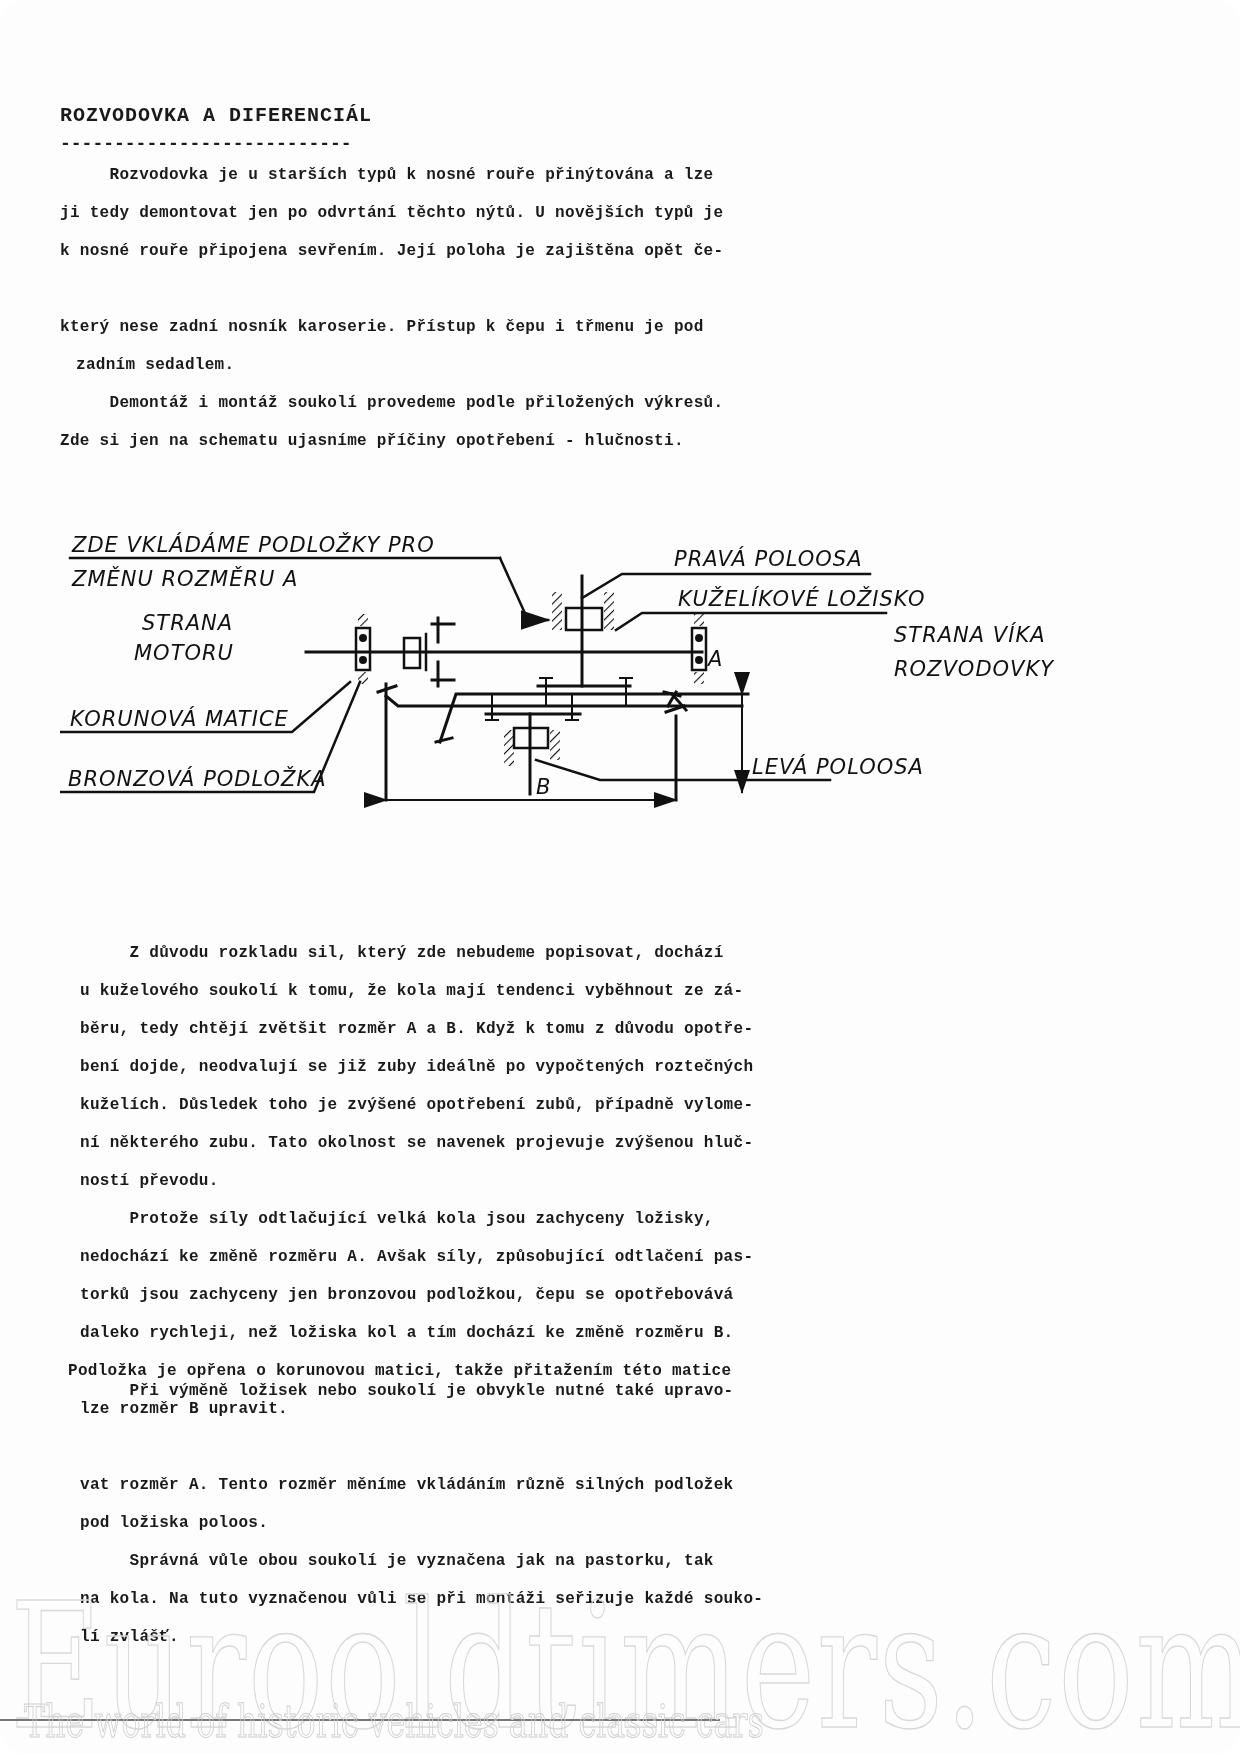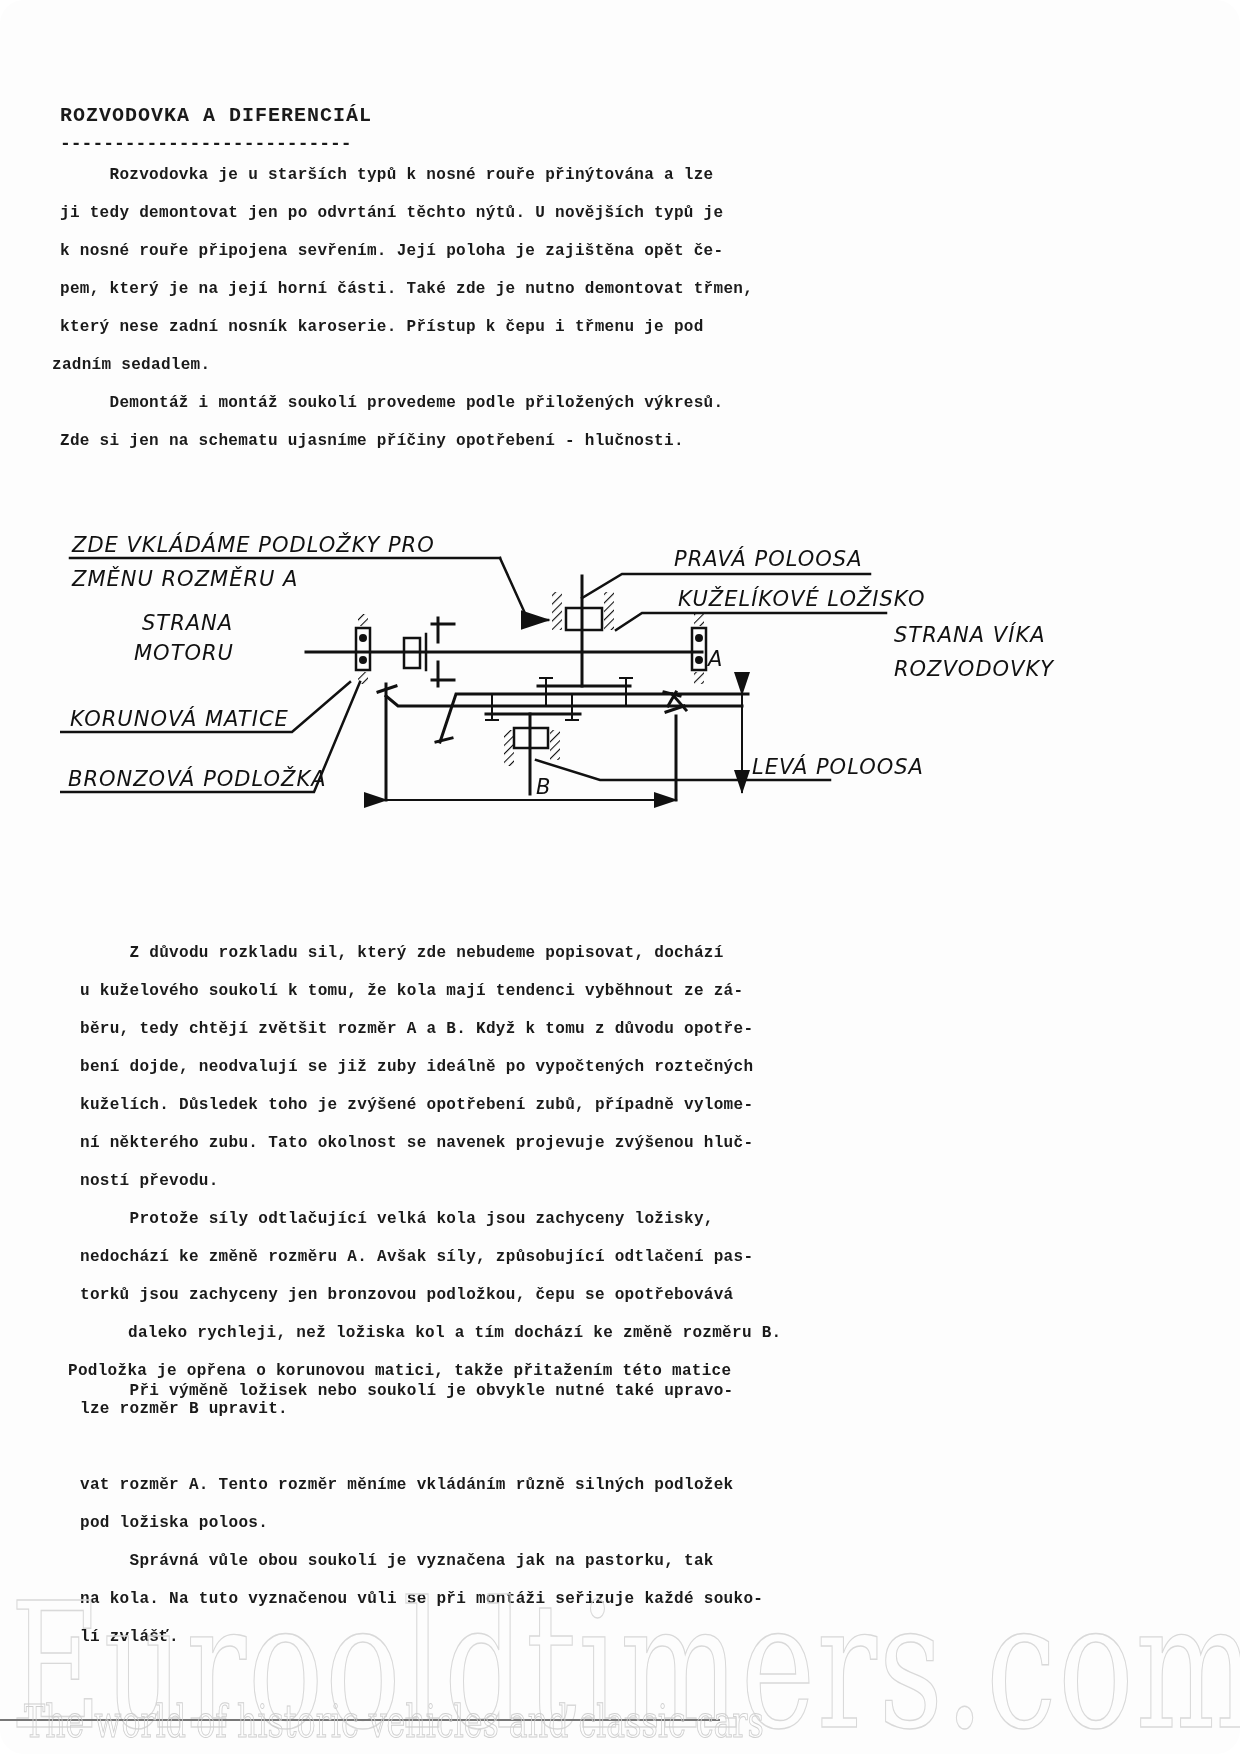--- a/index.html
+++ b/index.html
@@ -19,23 +19,22 @@
 <body>
 
 <div class="page">
 
   <div class="title mono">ROZVODOVKA  A  DIFERENCIÁL</div>
   <div class="title-rule mono">---------------------------</div>
 
   <div class="line mono" style="left:60px; top:166px;">     Rozvodovka je u starších typů k nosné rouře přinýtována a lze</div>
   <div class="line mono" style="left:60px; top:204px;">ji tedy demontovat jen po odvrtání těchto nýtů. U novějších typů je</div>
   <div class="line mono" style="left:60px; top:242px;">k nosné rouře připojena sevřením. Její poloha je zajištěna opět če-</div>
-  <div class="line mono" style="left:60px; top:280px;">pem, který je na její horní části. Také zde je nutno demontovat třmen,</div>
   <div class="line mono" style="left:60px; top:318px;">který nese zadní nosník karoserie. Přístup k čepu i třmenu je pod</div>
-  <div class="line mono" style="left:52px; top:356px;">zadním sedadlem.</div>
+  <div class="line mono" style="left:76px; top:356px;">zadním sedadlem.</div>
   <div class="line mono" style="left:60px; top:394px;">     Demontáž i montáž soukolí provedeme podle přiložených výkresů.</div>
   <div class="line mono" style="left:60px; top:432px;">Zde si jen na schematu ujasníme příčiny opotřebení - hlučnosti.</div>
 
   <svg class="diagram" viewBox="0 0 1040 400" width="1040" height="400">
     <defs>
       <pattern id="hatch" width="6" height="6" patternUnits="userSpaceOnUse" patternTransform="rotate(45)">
         <line x1="0" y1="0" x2="0" y2="6" stroke="#111" stroke-width="2.2"></line>
       </pattern>
       <marker id="arr" markerWidth="12" markerHeight="8" refX="11" refY="4" orient="auto">
         <path d="M0,0 L12,4 L0,8 z" fill="#111"></path>
@@ -137,21 +136,21 @@
   <div class="line mono" style="left:80px; top:944px;">     Z důvodu rozkladu sil, který zde nebudeme popisovat, dochází</div>
   <div class="line mono" style="left:80px; top:982px;">u kuželového soukolí k tomu, že kola mají tendenci vyběhnout ze zá-</div>
   <div class="line mono" style="left:80px; top:1020px;">běru, tedy chtějí zvětšit rozměr A a B. Když k tomu z důvodu opotře-</div>
   <div class="line mono" style="left:80px; top:1058px;">bení dojde, neodvalují se již zuby ideálně po vypočtených roztečných</div>
   <div class="line mono" style="left:80px; top:1096px;">kuželích. Důsledek toho je zvýšené opotřebení zubů, případně vylome-</div>
   <div class="line mono" style="left:80px; top:1134px;">ní některého zubu. Tato okolnost se navenek projevuje zvýšenou hluč-</div>
   <div class="line mono" style="left:80px; top:1172px;">ností převodu.</div>
   <div class="line mono" style="left:80px; top:1210px;">     Protože síly odtlačující velká kola jsou zachyceny ložisky,</div>
   <div class="line mono" style="left:80px; top:1248px;">nedochází ke změně rozměru A. Avšak síly, způsobující odtlačení pas-</div>
   <div class="line mono" style="left:80px; top:1286px;">torků jsou zachyceny jen bronzovou podložkou, čepu se opotřebovává</div>
-  <div class="line mono" style="left:80px; top:1324px;margin-left:48px;">daleko rychleji, než ložiska kol a tím dochází ke změně rozměru B.</div>
+  <div class="line mono" style="left:80px; top:1324px;">daleko rychleji, než ložiska kol a tím dochází ke změně rozměru B.</div>
   <div class="line mono" style="left:68px; top:1362px;">Podložka je opřena o korunovou matici, takže přitažením této matice</div>
   <div class="line mono" style="left:80px; top:1400px;">lze rozměr B upravit.</div>
   <div class="line mono" style="left:80px; top:1382px;text-align:right;">     Při výměně ložisek nebo soukolí je obvykle nutné také upravo-</div>
   <div class="line mono" style="left:80px; top:1476px;">vat rozměr A. Tento rozměr měníme vkládáním různě silných podložek</div>
   <div class="line mono" style="left:80px; top:1514px;">pod ložiska poloos.</div>
   <div class="line mono" style="left:80px; top:1552px;">     Správná vůle obou soukolí je vyznačena jak na pastorku, tak</div>
   <div class="line mono" style="left:80px; top:1590px;">na kola. Na tuto vyznačenou vůli se při montáži seřizuje každé souko-</div>
   <div class="line mono" style="left:80px; top:1628px;">lí zvlášť.</div>
 
   <div class="wm-big">Eurooldtimers.com</div>

